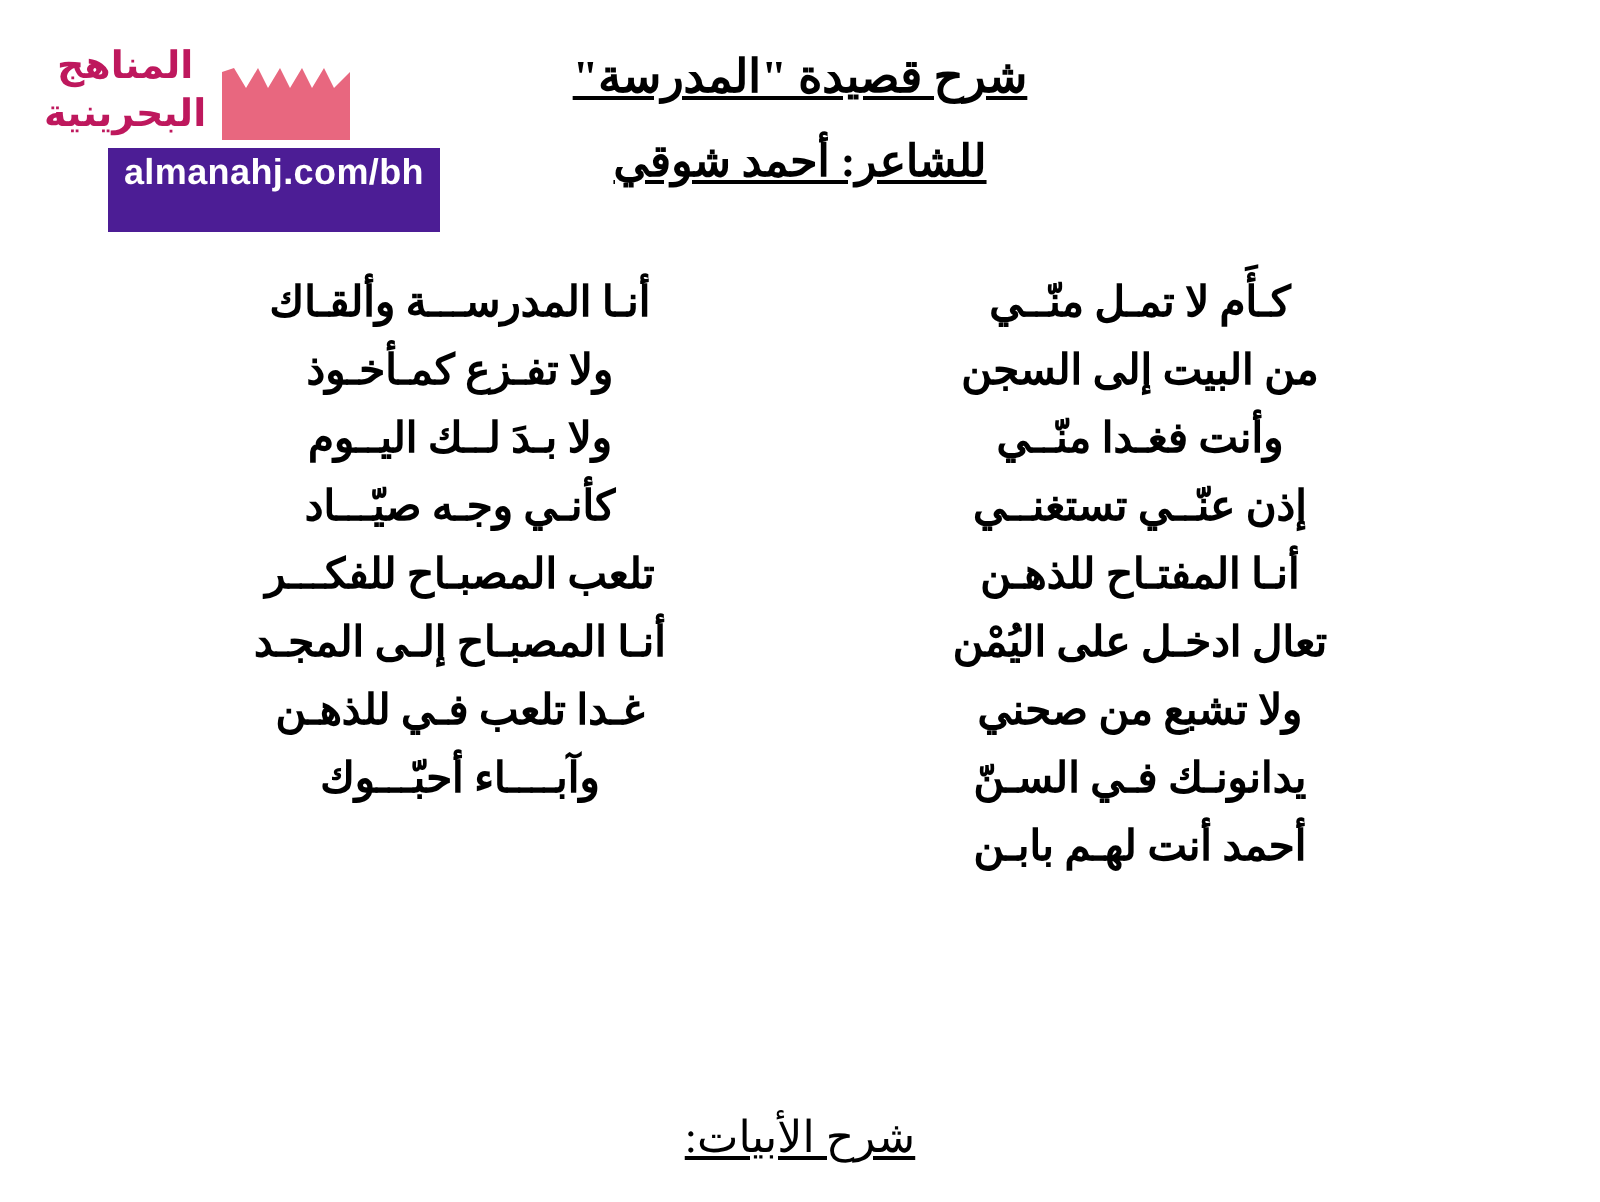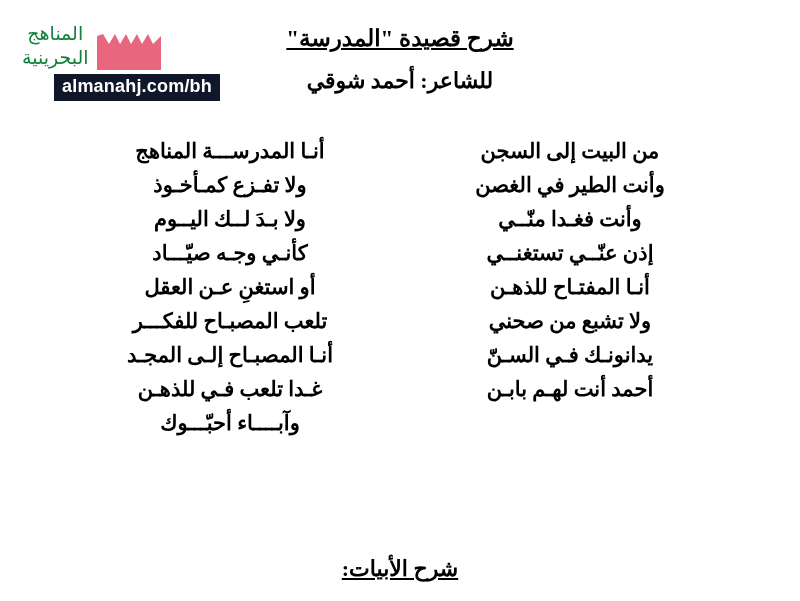--- a/index.html
+++ b/index.html
@@ -25,46 +25,46 @@
     text-align: center;
   }
   .logo-row {
     display: flex;
     flex-direction: row-reverse;
     align-items: flex-start;
     justify-content: flex-start;
     gap: 6px;
   }
   .logo-arabic {
-    color: #15803d;
+    color: #be185d;
     font-family: "Liberation Sans", "DejaVu Sans", sans-serif;
-    font-weight: normal;
+    font-weight: bold;
     font-size: 19px;
     line-height: 1.25;
     text-align: center;
     direction: rtl;
     padding-top: 2px;
     white-space: pre-line;
   }
   .crown-wrap {
     width: 68px;
     padding-top: 6px;
   }
   .crown {
     display: block;
   }
   .logo-url {
     margin-top: 2px;
-    background: #0f172a;
+    background: #4c1d95;
     color: #ffffff;
     font-family: "Liberation Sans", "DejaVu Sans", sans-serif;
     font-weight: bold;
     font-size: 18px;
     letter-spacing: 0.2px;
-    padding: 2px 8px 4px 8px;
+    padding: 2px 8px 19px 8px;
     display: inline-block;
     direction: ltr;
   }
 
   
   .title-block {
     position: absolute;
     top: 22px;
     left: 0;
     width: 800px;
@@ -73,20 +73,21 @@
   .doc-title {
     font-size: 23px;
     font-weight: bold;
     text-decoration: underline;
     line-height: 1.5;
     letter-spacing: 0.5px;
   }
   .doc-subtitle {
     font-size: 22px;
     font-weight: bold;
+    text-decoration: underline;
     line-height: 1.6;
     margin-top: 6px;
   }
 
   
   .poem {
     position: absolute;
     top: 134px;
     left: 0;
     width: 800px;
@@ -109,21 +110,21 @@
   }
 
   
   .section-heading {
     position: absolute;
     top: 556px;
     left: 0;
     width: 800px;
     text-align: center;
     font-size: 22px;
-    font-weight: bold;
+    font-weight: normal;
     text-decoration: underline;
   }
   .trailing-mark {
     position: absolute;
     top: 592px;
     left: 0;
     width: 800px;
     text-align: center;
     font-size: 14px;
     color: #000;
@@ -146,36 +147,36 @@
 </div>
 
 <div class="title-block">
   <div class="doc-title">شرح قصيدة "المدرسة"</div>
   <div class="doc-subtitle">للشاعر: أحمد شوقي</div>
 </div>
 
 <div class="poem">
 
   <div class="poem-col col-second">
+    <div class="verse">كـأَم لا تمـل منّــي</div>
     <div class="verse">من البيت إلى السجن</div>
-    <div class="verse">وأنت الطير في الغصن</div>
     <div class="verse">وأنت فغـدا منّــي</div>
     <div class="verse">إذن عنّــي تستغنــي</div>
     <div class="verse">أنـا المفتـاح للذهـن</div>
+    <div class="verse">تعال ادخـل على اليُمْن</div>
     <div class="verse">ولا تشبع من صحني</div>
     <div class="verse">يدانونـك فـي السـنّ</div>
     <div class="verse">أحمد أنت لهـم بابـن</div>
   </div>
 
   <div class="poem-col col-first">
-    <div class="verse">أنـا المدرســـة المناهج</div>
+    <div class="verse">أنـا المدرســـة وألقـاك</div>
     <div class="verse">ولا تفـزع كمـأخـوذ</div>
     <div class="verse">ولا بـدَ لــك اليــوم</div>
     <div class="verse">كأنـي وجـه صيّـــاد</div>
-    <div class="verse">أو استغنِ عـن العقل</div>
     <div class="verse">تلعب المصبـاح للفكـــر</div>
     <div class="verse">أنـا المصبـاح إلـى المجـد</div>
     <div class="verse">غـدا تلعب فـي للذهـن</div>
     <div class="verse">وآبــــاء أحبّـــوك</div>
   </div>
 
 </div>
 
 <div class="section-heading">شرح الأبيات:</div>
 <div class="trailing-mark">.</div>

